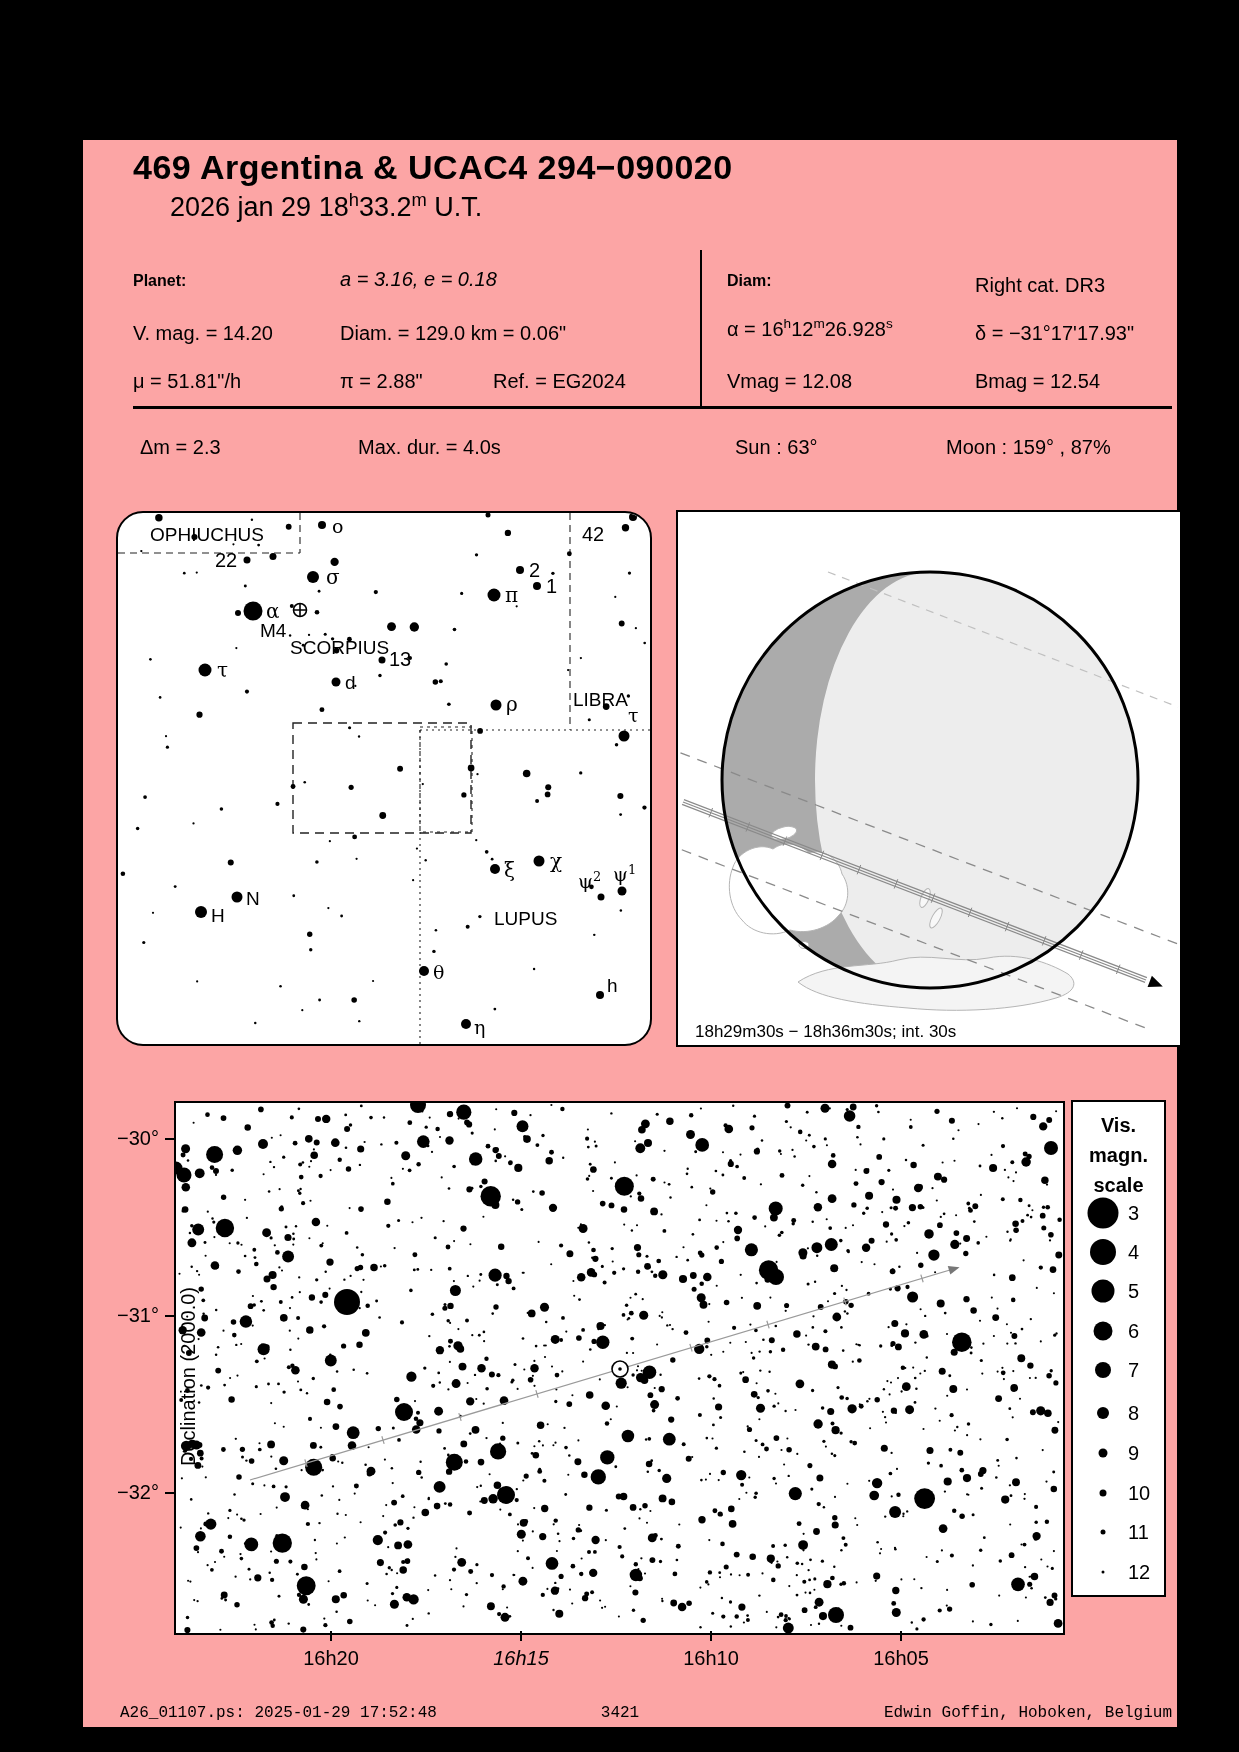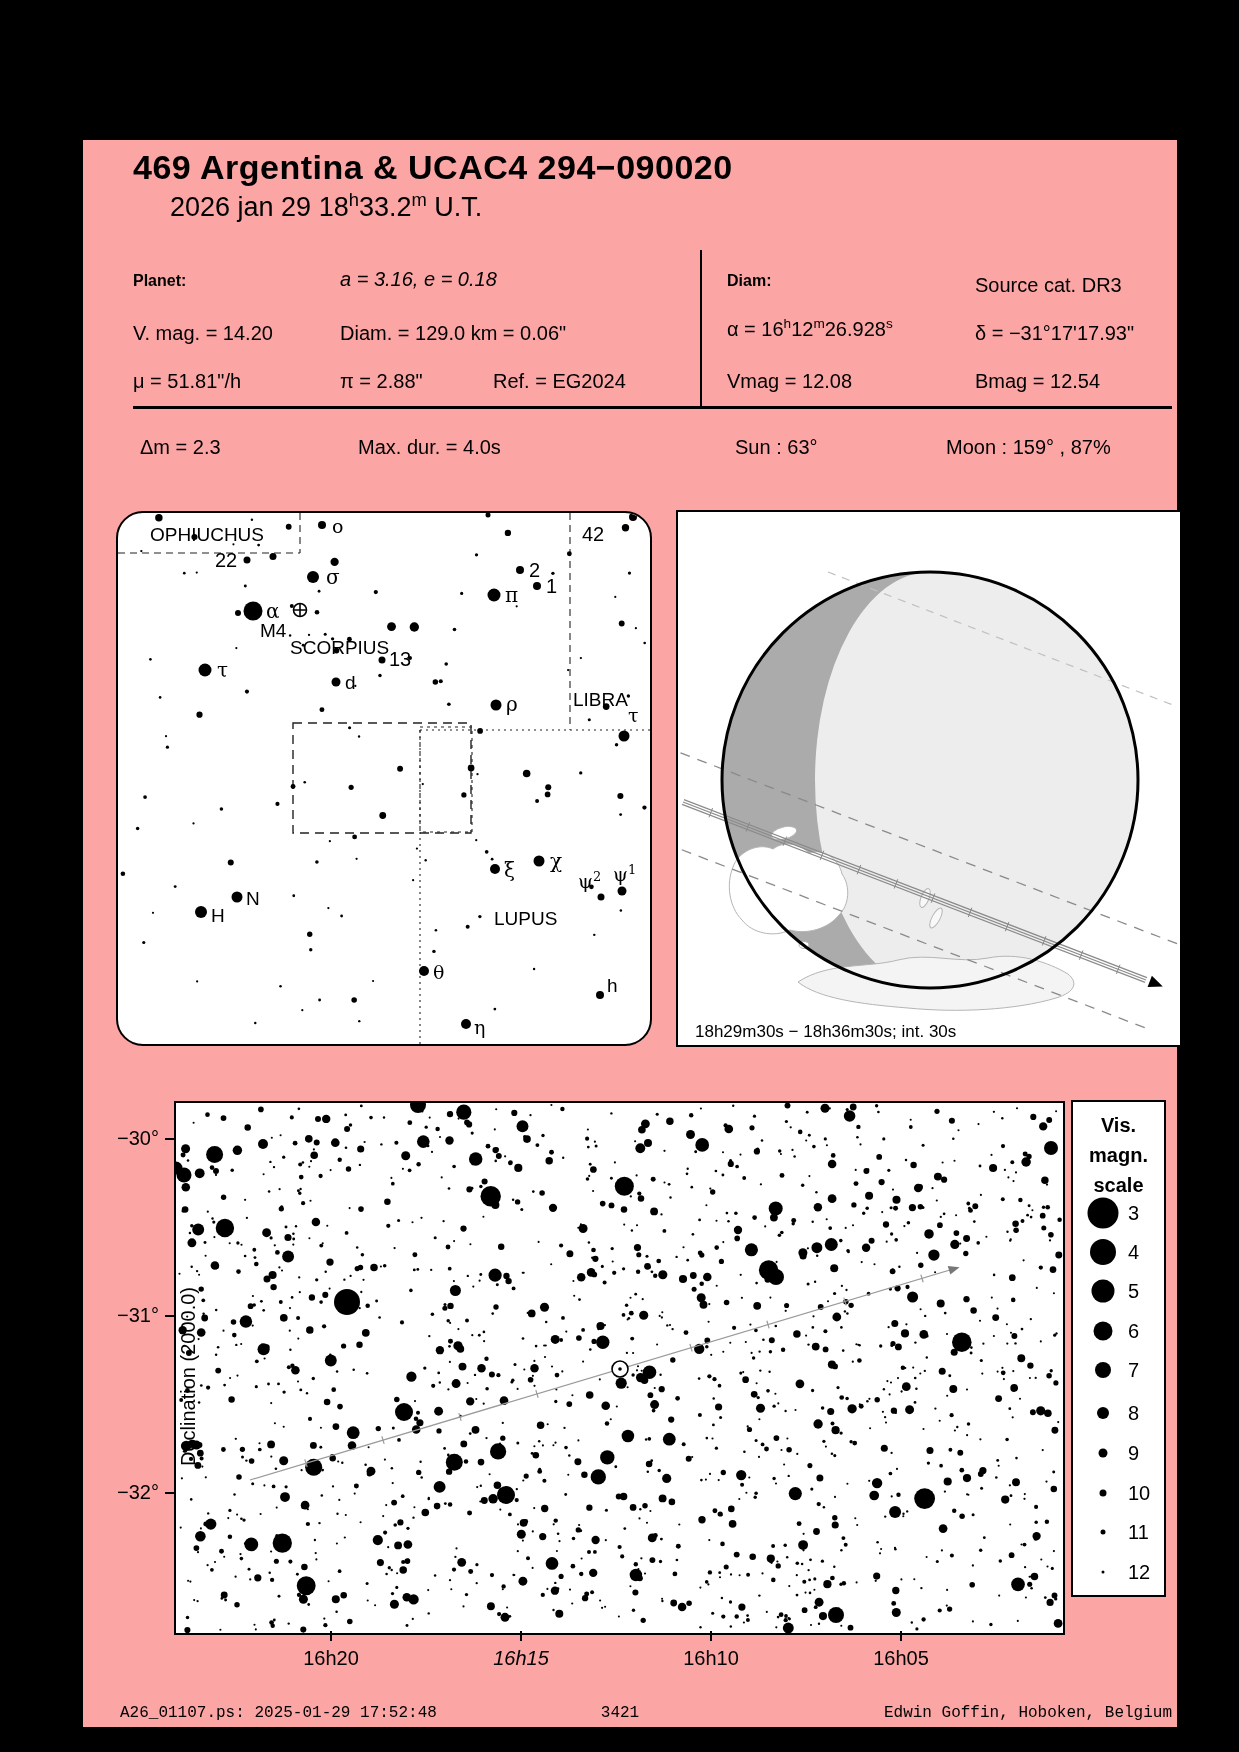--- a/index.html
+++ b/index.html
@@ -26,21 +26,21 @@
 
 <div class="canvas">
  <div class="page">
 
   <div class="abs title" style="left:50px;top:8px;">469 Argentina  &amp;  UCAC4 294−090020</div>
   <div class="abs subtitle" style="left:79px;top:52px;margin-left:8px;"><span>2026 jan 29  18</span><span class="sup">h</span><span>33.2</span><span class="sup">m</span><span> U.T.</span></div>
 
   <div class="abs hd" style="left:50px;top:132px;">Planet:</div>
   <div class="abs cell" style="left:257px;top:128px;font-style:italic;">a = 3.16, e = 0.18</div>
   <div class="abs hd" style="left:644px;top:132px;">Diam:</div>
-  <div class="abs cell" style="left:892px;top:134px;">Source cat.  DR3</div>
+  <div class="abs cell" style="left:892px;top:134px;">Right cat.  DR3</div>
 
   <div class="abs cell" style="left:50px;top:182px;">V. mag. = 14.20</div>
   <div class="abs cell" style="left:257px;top:182px;">Diam. = 129.0 km = 0.06"</div>
   <div class="abs cell" style="left:644px;top:178px;"><span>α = 16</span><span class="sup">h</span><span>12</span><span class="sup">m</span><span>26.928</span><span class="sup">s</span></div>
   <div class="abs cell" style="left:892px;top:182px;">δ = −31°17'17.93"</div>
 
   <div class="abs cell" style="left:50px;top:230px;">μ =  51.81"/h</div>
   <div class="abs cell" style="left:257px;top:230px;">π =  2.88"</div>
   <div class="abs cell" style="left:410px;top:230px;">Ref. = EG2024</div>
   <div class="abs cell" style="left:644px;top:230px;">Vmag = 12.08</div>

